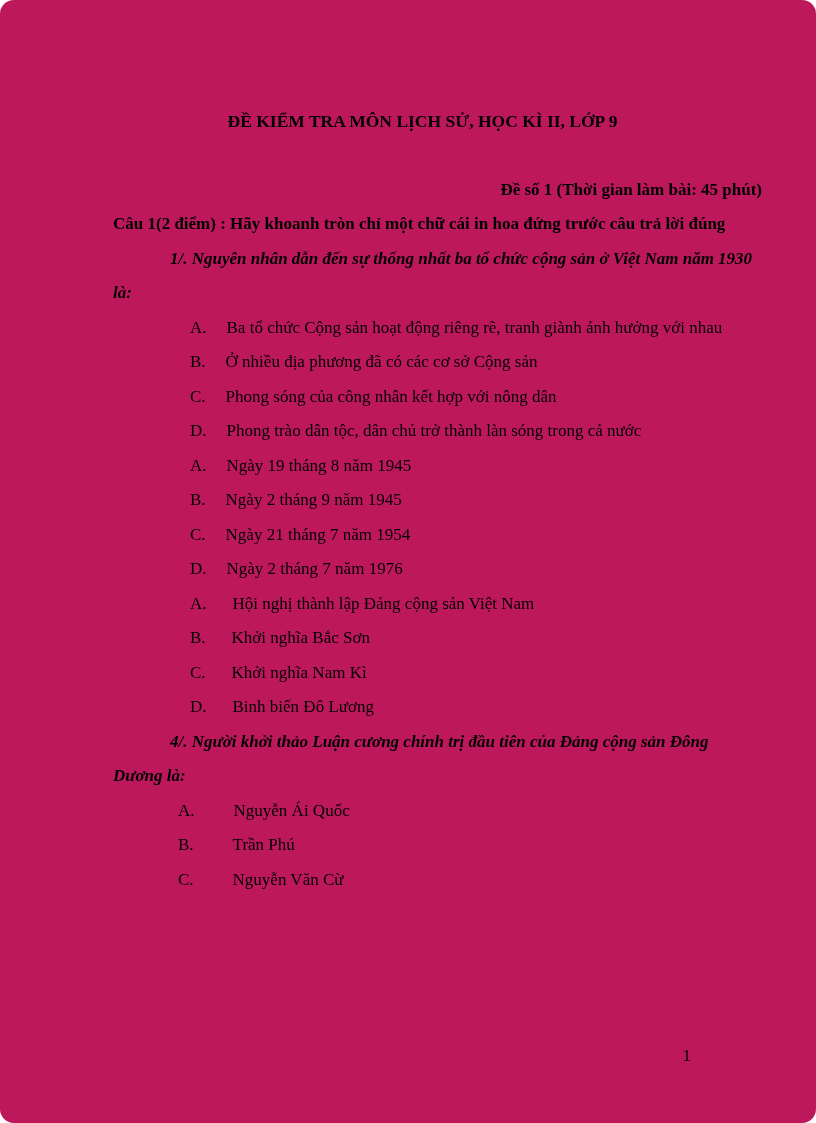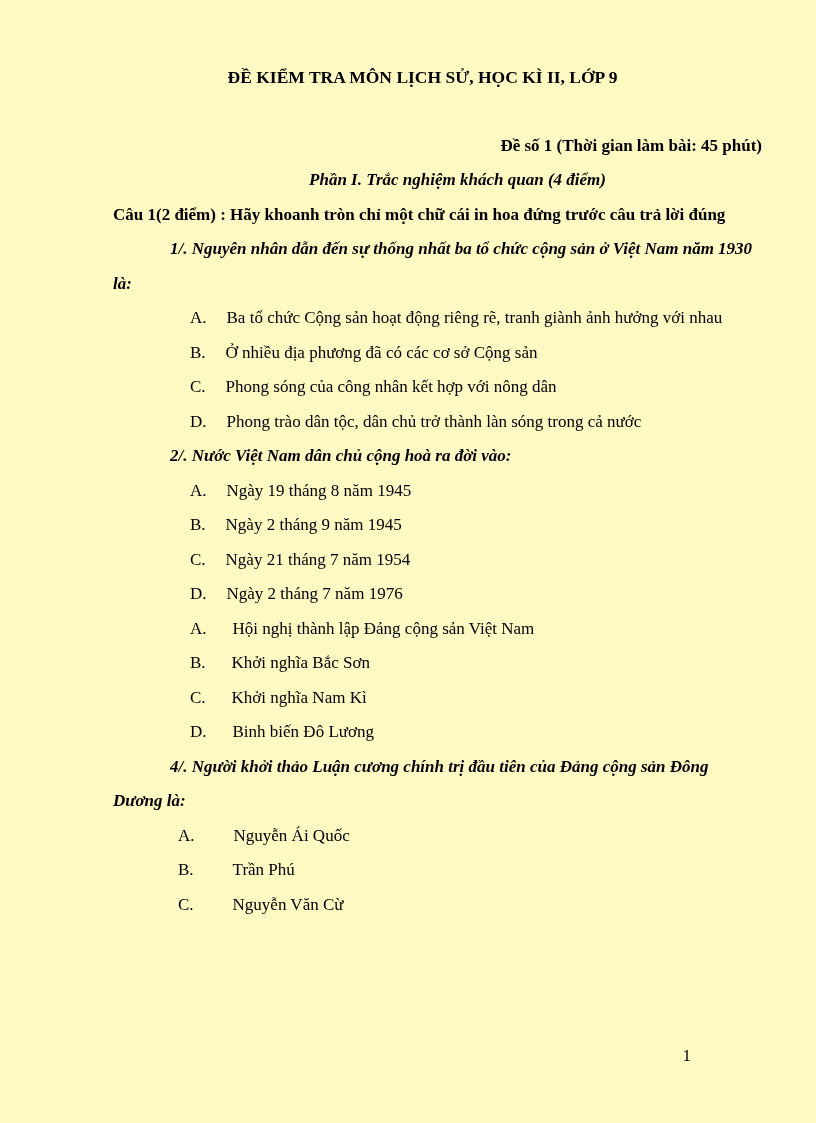--- a/index.html
+++ b/index.html
@@ -5,28 +5,29 @@
   html, body {
     margin: 0;
     padding: 0;
     background: #ffffff;
   }
   .page {
     position: relative;
     width: 816px;
     height: 1123px;
     margin: 0 auto;
-    background: #fef9c3;
+    background: #be185d;
     color: #000000;
     font-family: "Liberation Serif", "DejaVu Serif", serif;
     font-size: 17px;
     line-height: 34.5px;
     box-sizing: border-box;
-    padding: 60px 54px 0 113px;
+    padding: 104px 54px 0 113px;
     overflow: hidden;
+    border-radius: 14px;
   }
   p { margin: 0; }
   .doc-title {
     text-align: center;
     font-weight: bold;
     font-size: 17.5px;
     margin-bottom: 34px;
     
     margin-left: -30px;
   }
@@ -60,21 +61,20 @@
 </style>
 </head>
 <body>
 
 <div class="page">
 
   <p class="doc-title">ĐỀ KIỂM TRA MÔN LỊCH SỬ, HỌC KÌ II, LỚP 9</p>
 
   <p class="exam-number">Đề số 1 (Thời gian làm bài: 45 phút)</p>
 
-  <p class="section-heading">Phần I. Trắc nghiệm khách quan (4 điểm)</p>
 
   <p class="instruction">Câu 1(2 điểm) : Hãy khoanh tròn chỉ một chữ cái in hoa đứng trước câu trả lời đúng</p>
 
   <div>
     <p class="question-prompt">1/. Nguyên nhân dẫn đến sự thống nhất ba tổ chức cộng sản ở Việt Nam năm 1930 là:</p>
     <div class="options gap-sm">
       <div class="option">
         <span class="opt-label">A.</span>
         <span class="opt-text">Ba tổ chức Cộng sản hoạt động riêng rẽ, tranh giành ảnh hưởng với nhau</span>
       </div>
@@ -87,21 +87,20 @@
         <span class="opt-text">Phong sóng của công nhân kết hợp với nông dân</span>
       </div>
       <div class="option">
         <span class="opt-label">D.</span>
         <span class="opt-text">Phong trào dân tộc, dân chủ trở thành làn sóng trong cả nước</span>
       </div>
     </div>
   </div>
 
   <div>
-    <p class="question-prompt">2/. Nước Việt Nam dân chủ cộng hoà ra đời vào:</p>
     <div class="options gap-sm">
       <div class="option">
         <span class="opt-label">A.</span>
         <span class="opt-text">Ngày 19 tháng 8 năm 1945</span>
       </div>
       <div class="option">
         <span class="opt-label">B.</span>
         <span class="opt-text">Ngày 2 tháng 9 năm 1945</span>
       </div>
       <div class="option">

